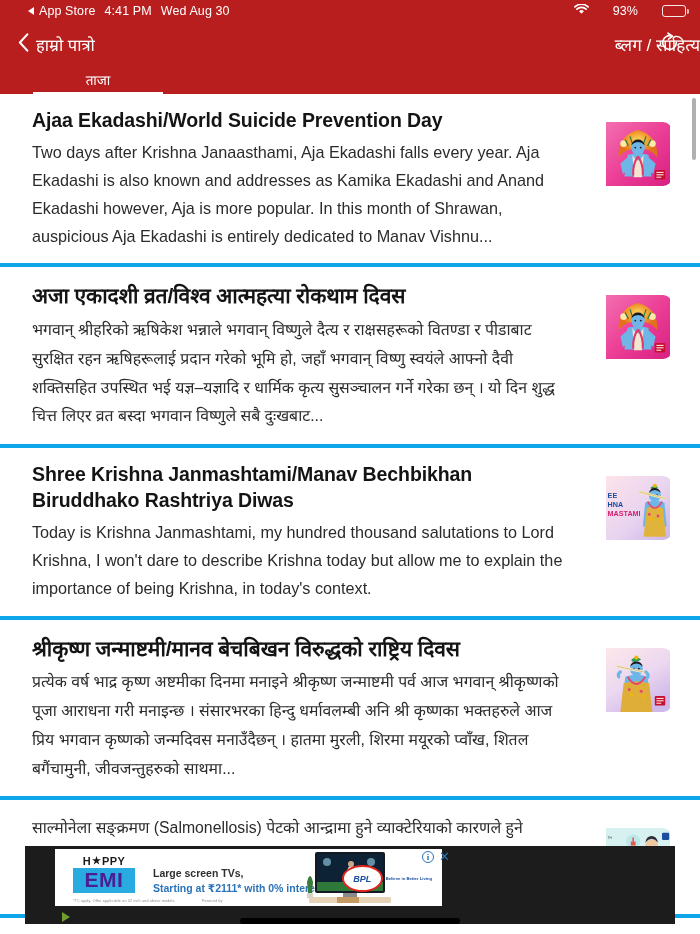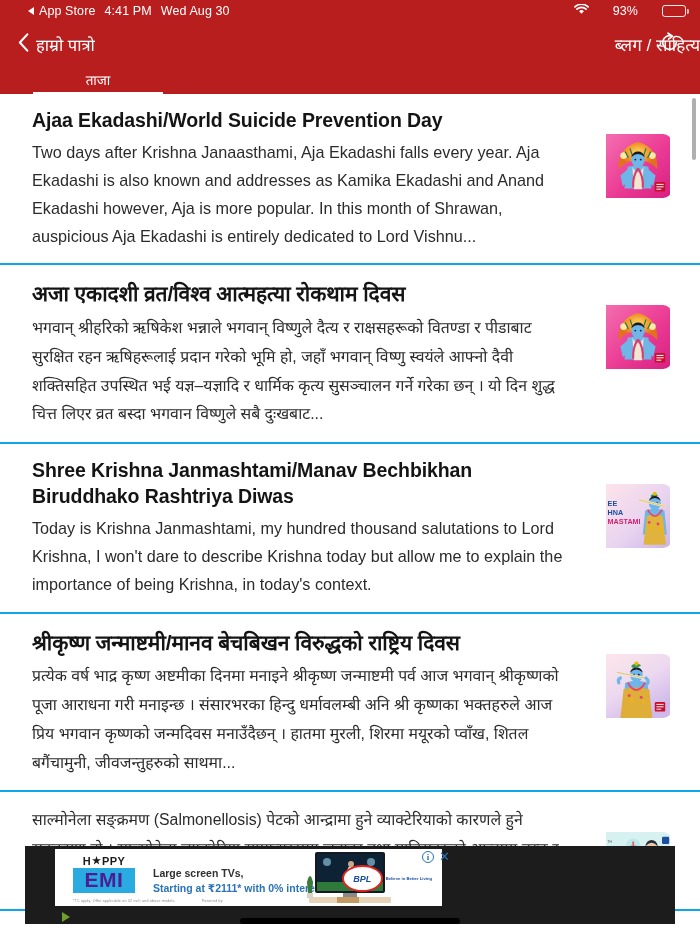--- a/index.html
+++ b/index.html
@@ -128,21 +128,21 @@
   .list {
     position: absolute;
     top: 94px; left: 0; right: 0; bottom: 0;
     background: #ffffff;
     overflow: hidden;
   }
   .article {
     display: flex;
     align-items: flex-start;
     padding: 14px 28px 13px 32px;
-    border-bottom: 2px solid #0ea5e9;
+    border-bottom: 4px solid #0ea5e9;
     background: #fff;
     cursor: pointer;
   }
   .art-text { flex: 1; min-width: 0; padding-right: 16px; }
   .art-title {
     font-size: 19.5px;
     font-weight: bold;
     color: #141414;
     line-height: 1.33;
     margin-bottom: 5px;
@@ -155,21 +155,21 @@
     line-height: 1.72;
   }
   .art-body.np { font-size: 15.8px; line-height: 1.82; }
 
   
   .thumb {
     width: 80px; height: 64px;
     flex: 0 0 80px;
     border-radius: 9px;
     overflow: hidden;
-    margin-top: 26px;
+    margin-top: 14px;
     position: relative;
     padding-left: 12px;
   }
   .thumb svg { display: block; width: 100%; height: 100%; }
 
   
   .scrollbar {
     position: absolute;
     top: 98px; right: 4px;
     width: 4px; height: 62px;
@@ -355,21 +355,21 @@
     <div class="tab active">
       <span>ताजा</span>
     </div>
   </div>
 
   <div class="list">
 
     <div class="article">
       <div class="art-text">
         <div class="art-title">Ajaa Ekadashi/World Suicide Prevention Day</div>
-        <div class="art-body">Two days after Krishna Janaasthami, Aja Ekadashi falls every year. Aja Ekadashi is also known and addresses as Kamika Ekadashi and Anand Ekadashi however, Aja is more popular. In this month of Shrawan, auspicious Aja Ekadashi is entirely dedicated to Lord Vishnu...</div>
+        <div class="art-body">Two days after Krishna Janaasthami, Aja Ekadashi falls every year. Aja Ekadashi is also known and addresses as Kamika Ekadashi and Anand Ekadashi however, Aja is more popular. In this month of Shrawan, auspicious Aja Ekadashi is entirely dedicated to Manav Vishnu...</div>
       </div>
       <div class="thumb">
         <svg viewBox="0 0 80 80">
           <defs>
             <linearGradient id="pinkA" x1="0" y1="0" x2="1" y2="1">
               <stop offset="0%" stop-color="#f36fb0"></stop>
                 <stop offset="50%" stop-color="#ec3f96"></stop>
                 <stop offset="100%" stop-color="#d81f82"></stop>
             </linearGradient>
             <radialGradient id="haloA" cx="50%" cy="38%" r="48%">

